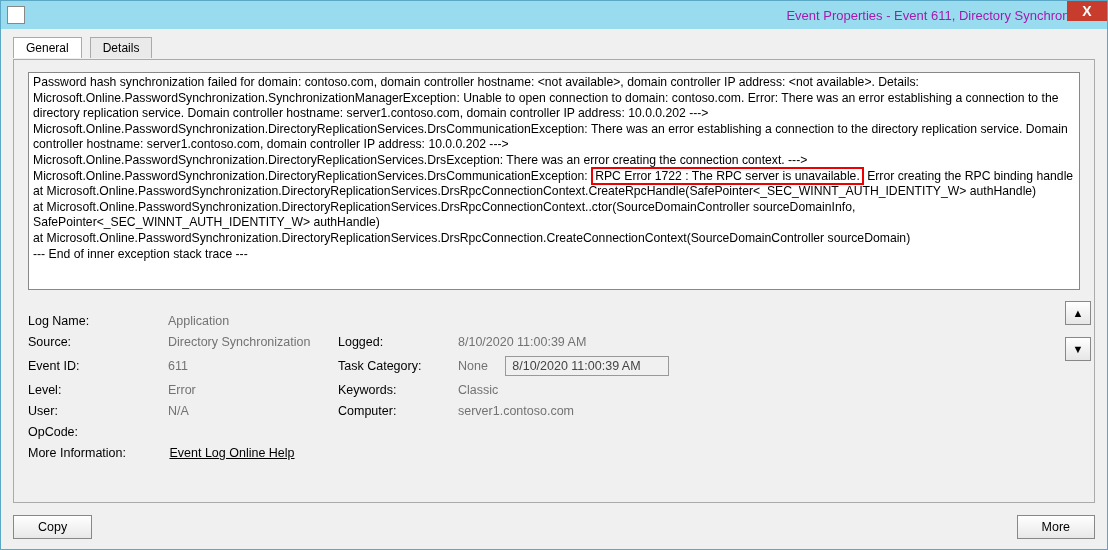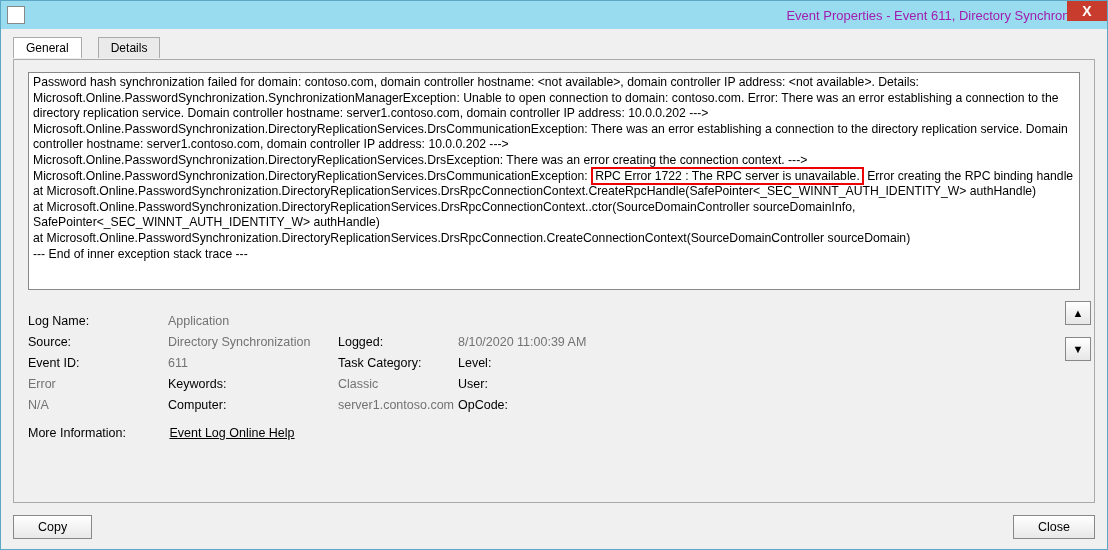--- a/index.html
+++ b/index.html
@@ -66,21 +66,21 @@
     right: 0;
     bottom: 0;
     background: #f0f0f0;
   }
   
   .tabstrip {
     position: absolute;
     top: 8px;
     left: 12px;
     display: flex;
-    gap: 16px;
+    gap: 8px;
   }
   .tab {
     border: 1px solid #aaa;
     border-bottom: none;
     padding: 3px 12px;
     background: #eaeaea;
     font-size: 12px;
     cursor: pointer;
   }
   .tab.active {
@@ -228,20 +228,25 @@
           <div></div>
 
         <div class="label">Source:</div>
         <div class="value">Directory Synchronization</div>
         <div class="label">Logged:</div>
         <div class="value">8/10/2020 11:00:39 AM</div>
 
         <div class="label">Event ID:</div>
         <div class="value">611</div>
         <div class="label">Task Category:</div>
+        <div>
+          <span class="value">None</span>
+          &nbsp;&nbsp;&nbsp;
+          <span class="timebox">8/10/2020 11:00:39 AM</span>
+        </div>
 
         <div class="label">Level:</div>
         <div class="value">Error</div>
         <div class="label">Keywords:</div>
         <div class="value">Classic</div>
 
         <div class="label">User:</div>
         <div class="value">N/A</div>
         <div class="label">Computer:</div>
         <div class="value">server1.contoso.com</div>
@@ -261,17 +266,17 @@
 
     <div class="sidebtn up">
       <span>▲</span>
     </div>
     <div class="sidebtn down">
       <span>▼</span>
     </div>
 
     <div class="bottombar">
       <div class="btn">Copy</div>
-      <div class="btn">Close</div>
+      <div class="btn">More</div>
     </div>
 
   </div>
 </div>
 
 </body></html>

